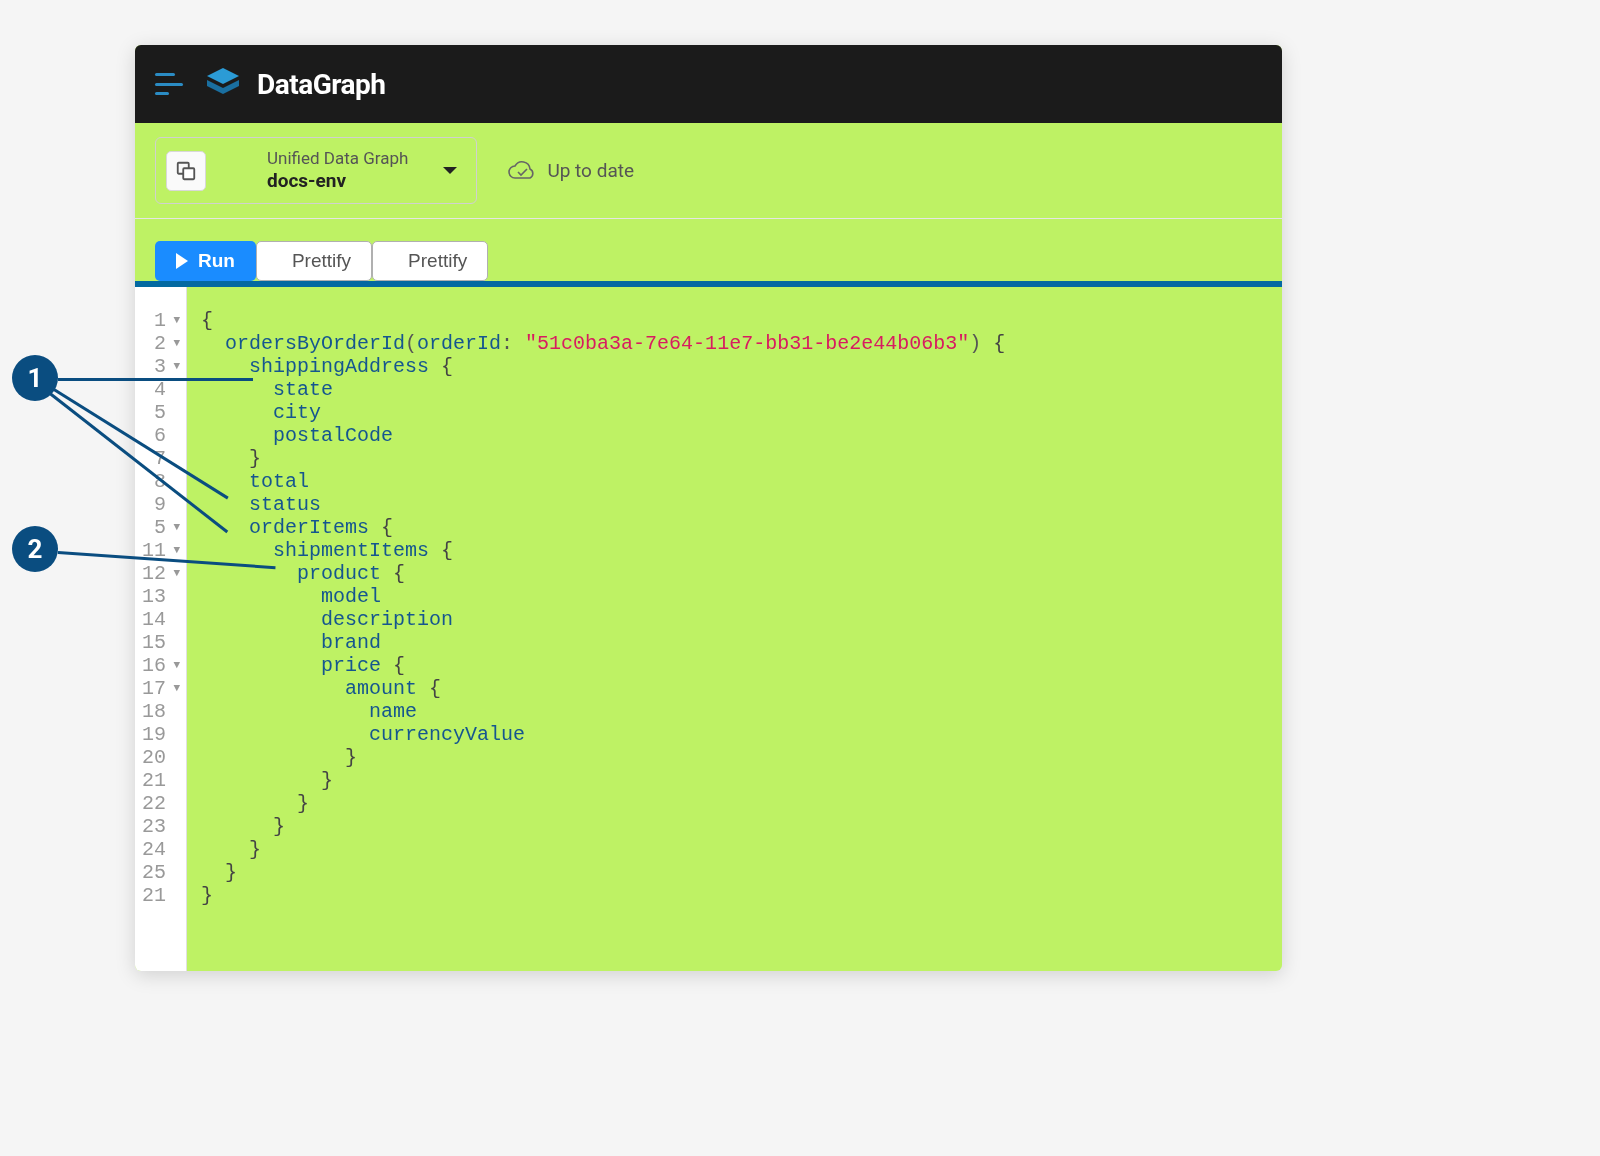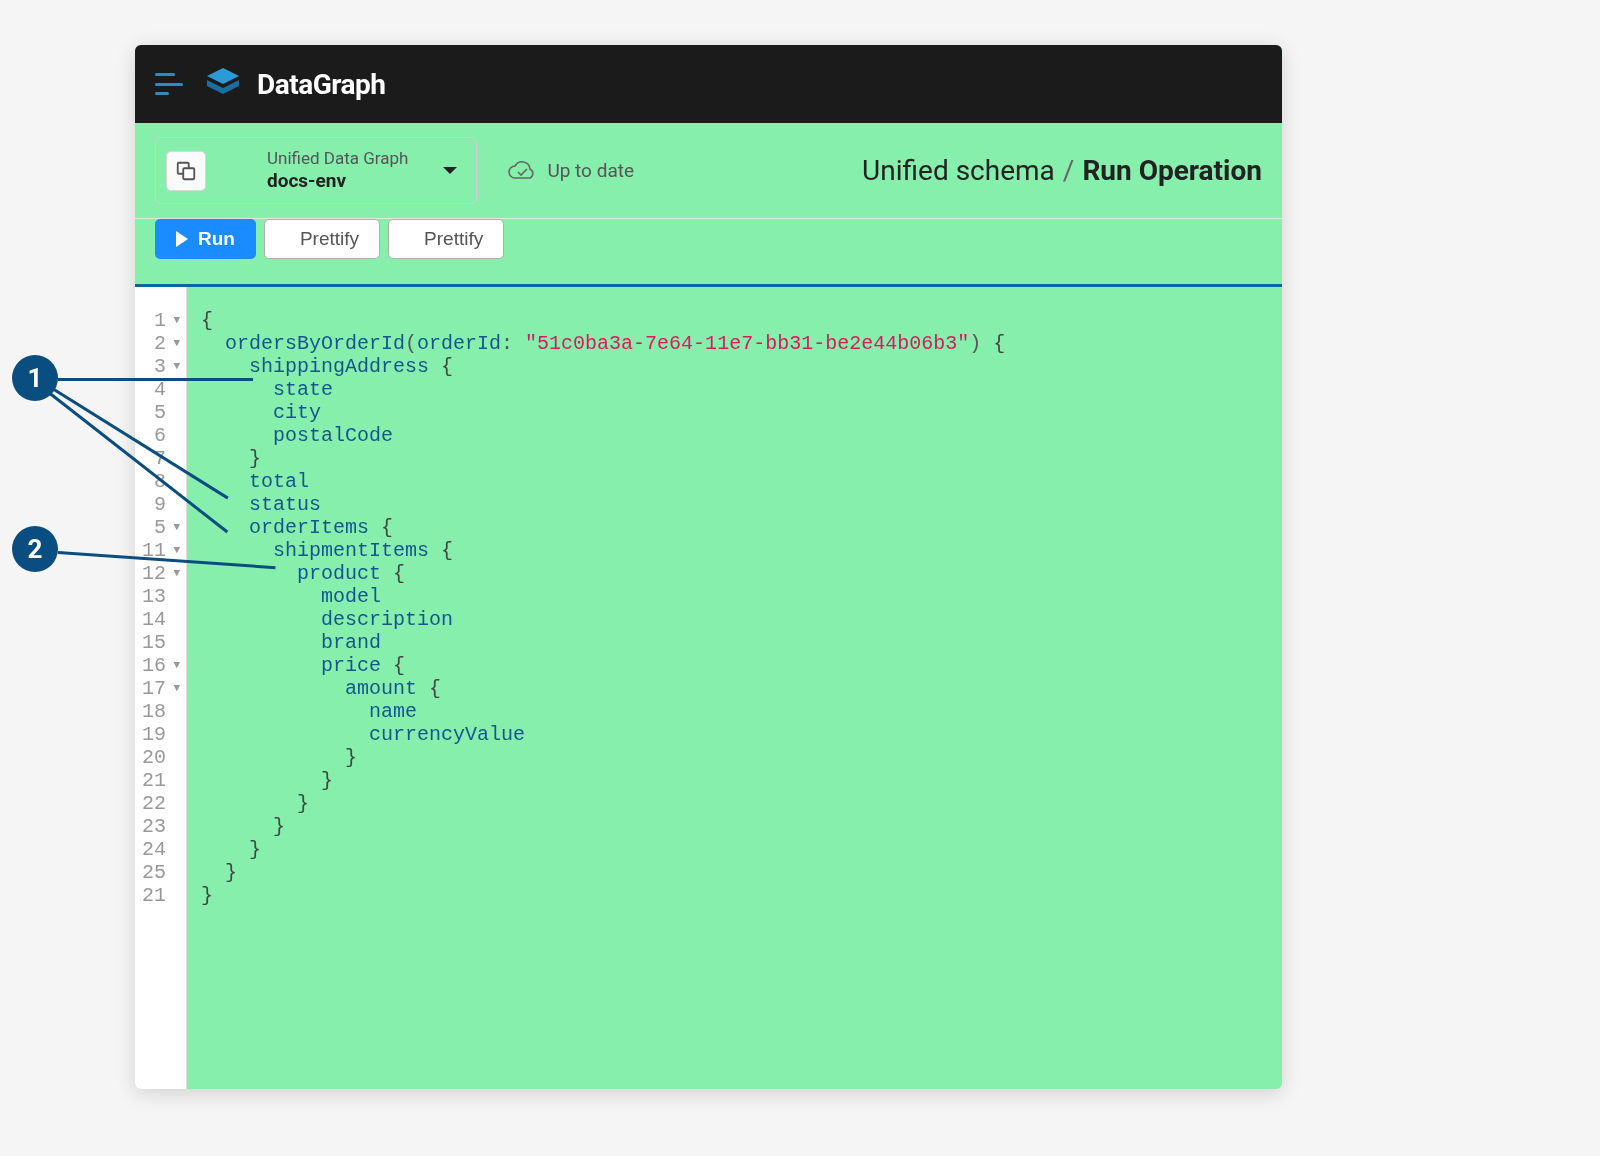--- a/index.html
+++ b/index.html
@@ -1,38 +1,38 @@
 <!DOCTYPE html>
 <html><head>
 <meta charset="utf-8">
 <style>
 * { box-sizing: border-box; margin: 0; padding: 0; }
 body { font-family: -apple-system, BlinkMacSystemFont, "Segoe UI", Roboto, sans-serif; background: #f5f5f5; width: 1600px; height: 1156px; position: relative; }
-.window { position: absolute; left: 135px; top: 45px; width: 1147px; height: 1044px; background: #86efac; border-radius: 6px; box-shadow: 0 4px 20px rgba(0,0,0,0.15); overflow: hidden; }
+.window { position: absolute; left: 135px; top: 45px; width: 1147px; height: 926px; background: #bef264; border-radius: 6px; box-shadow: 0 4px 20px rgba(0,0,0,0.15); overflow: hidden; }
 .header { background: #1b1b1b; height: 78px; display: flex; align-items: center; padding: 0 20px; gap: 20px; }
 .menu-icon { width: 28px; height: 22px; display: flex; flex-direction: column; justify-content: space-between; cursor: pointer; }
 .menu-icon span { display: block; height: 3px; background: #2b8cc4; border-radius: 2px; }
 .menu-icon span:nth-child(1) { width: 20px; }
 .menu-icon span:nth-child(2) { width: 28px; }
 .menu-icon span:nth-child(3) { width: 14px; }
 .logo-wrap { display: flex; align-items: center; gap: 14px; }
 .logo-icon { width: 40px; height: 40px; position: relative; }
 .app-title { color: #fff; font-size: 28px; font-weight: 700; letter-spacing: -0.5px; }
 .subheader { height: 96px; display: flex; align-items: center; padding: 0 20px; border-bottom: 1px solid #e5e5e5; gap: 30px; }
 .env-selector { display: flex; align-items: center; border: 1px solid #d0d0d0; border-radius: 6px; padding: 10px 18px 10px 10px; gap: 14px; cursor: pointer; }
 .env-icon-box { width: 40px; height: 40px; border: 1px solid #d8d8d8; border-radius: 5px; display: flex; align-items: center; justify-content: center; background: #fafafa; }
 .env-text { display: flex; flex-direction: column; line-height: 1.25; margin-left: 47px; }
 .env-label { font-size: 17px; color: #555; }
 .env-name { font-size: 19px; font-weight: 700; color: #222; }
 .chevron-down { margin-left: 20px; }
 .status-wrap { display: flex; align-items: center; gap: 10px; color: #555; font-size: 19px; }
 .breadcrumb { margin-left: auto; font-size: 28px; color: #222; display: flex; gap: 8px; align-items: baseline; }
 .breadcrumb .sep { color: #666; font-weight: 400; }
 .breadcrumb .current { font-weight: 700; }
-.toolbar { height: 68px; display: flex; align-items: flex-start; padding: 0 20px; gap: 8px; border-bottom: 3px solid #0369a1; }
+.toolbar { height: 68px; display: flex; align-items: flex-end; padding: 0 20px; gap: 0; border-bottom: 6px solid #0369a1; }
 .btn { display: inline-flex; align-items: center; gap: 10px; border-radius: 5px; padding: 8px 20px; font-size: 19px; cursor: pointer; border: 1px solid transparent; }
 .btn-primary { background: #1a8cff; color: #fff; font-weight: 600; }
 .btn-secondary { background: #fff; border: 1px solid #b0b0b0; color: #555; padding-left: 35px; }
 .play-icon { width: 0; height: 0; border-left: 12px solid #fff; border-top: 8px solid transparent; border-bottom: 8px solid transparent; }
 .editor { display: flex; font-family: "SFMono-Regular", Consolas, "Liberation Mono", Menlo, monospace; font-size: 20px; line-height: 23px; height: calc(100% - 78px - 96px - 68px); overflow: hidden; }
 .gutter { background: #fff; border-right: 1px solid #e0e0e0; padding: 22px 6px 0 6px; text-align: right; min-width: 52px; color: #999; user-select: none; position: relative; }
 .gutter-line { height: 23px; display: flex; justify-content: flex-end; align-items: center; gap: 4px; }
 .fold { color: #999; font-size: 11px; width: 10px; display: inline-block; }
 .code { padding: 22px 0 0 14px; color: #0d47a1; white-space: pre; }
 .code .field { color: #15568f; }
@@ -88,25 +88,20 @@
     </div>
 
     <div class="status-wrap">
       <svg width="30" height="22" viewBox="0 0 30 22" fill="none" stroke="#666" stroke-width="1.6">
         <path d="M8 18a6 6 0 010-12 8 8 0 0115 3 5 5 0 010 9H8z"></path>
         <path d="M11 12l3 3 6-6" stroke="#666"></path>
       </svg>
       <span>Up to date</span>
     </div>
 
-    <div class="breadcrumb">
-      <span>Unified schema</span>
-      <span class="sep">/</span>
-      <span class="current">Run Operation</span>
-    </div>
   </div>
 
   <div class="toolbar">
     <button class="btn btn-primary">
       <span class="play-icon"></span>
       <span>Run</span>
     </button>
     <button class="btn btn-secondary">
         <span>Prettify</span>
       </button>

